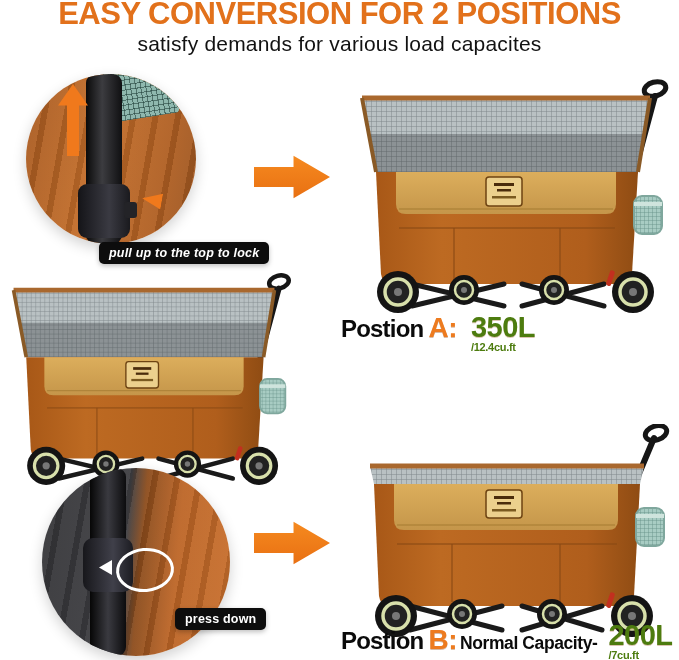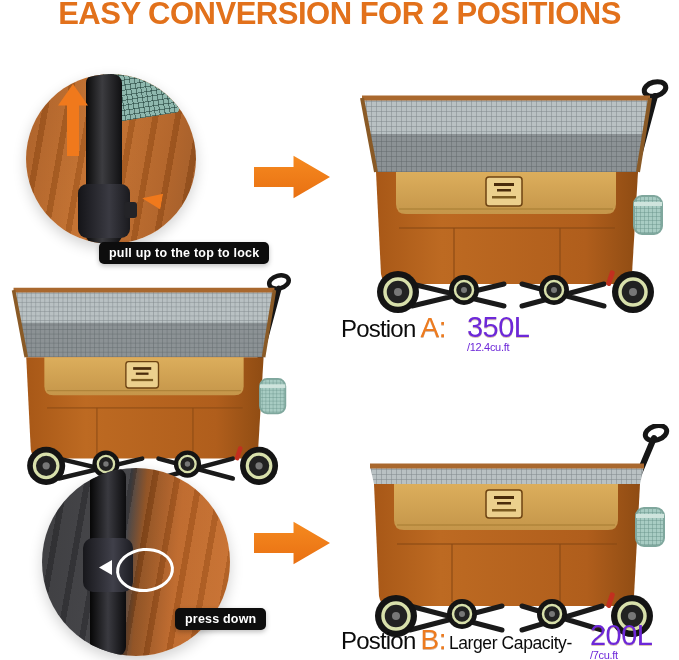--- a/index.html
+++ b/index.html
@@ -45,47 +45,47 @@
            background:linear-gradient(90deg,#17171b,#40404a 60%,#1c1c22);}
   .halo{position:absolute;left:74px;top:80px;width:52px;height:38px;border:3px solid #ffffff;
         border-radius:50%;transform:rotate(-5deg);}
   .halo-mark{position:absolute;left:57px;top:92px;width:13px;height:15px;background:#ffffff;
              clip-path:polygon(100% 0,100% 100%,0 50%);}
 
   
   .pill{position:absolute;background:#0d0d0d;color:#fff;font-size:12.5px;font-weight:bold;
         padding:4px 10px;border-radius:5px;letter-spacing:0.2px;white-space:nowrap;
         box-shadow:0 2px 5px rgba(0,0,0,0.25);}
-  .pill-top{left:99px;top:242px;}
+  .pill-top{left:99px;top:242px;font-style:italic;}
   .pill-bottom{left:175px;top:608px;}
 
   
   .block-arrow{position:absolute;width:76px;height:46px;
       background:linear-gradient(180deg,#F68B20,#E86F12);
       clip-path:polygon(0 28%,52% 28%,52% 4%,100% 50%,52% 96%,52% 72%,0 72%);}
   .arrow-top{left:254px;top:154px;}
   .arrow-bottom{left:254px;top:520px;}
 
   
   .wagon{position:absolute;}
   .wagon svg{display:block;width:100%;height:100%;}
   .wagon-a{left:336px;top:76px;width:340px;height:238px;}
   .wagon-left{left:-10px;top:258px;width:308px;height:240px;}
   .wagon-b{left:336px;top:424px;width:340px;height:218px;}
 
   
   .pos-row{position:absolute;display:flex;align-items:baseline;white-space:nowrap;
-           font-weight:normal;color:#0b0b0b;}
+           font-weight:bold;color:#0b0b0b;}
   .row-a{left:341px;top:312px;}
   .row-b{left:341px;top:624px;}
   .pos-word{font-size:24px;letter-spacing:-0.8px;}
   .pos-letter{font-size:28px;color:#ED7B1F;margin:0 3px 0 5px;letter-spacing:-0.5px;
               text-shadow:0 1px 0 rgba(140,60,0,0.35);}
   .pos-cap{font-size:17.5px;letter-spacing:-0.4px;}
-  .pos-vol{display:inline-flex;flex-direction:column;color:#6d28d9;margin-left:18px;}
+  .pos-vol{display:inline-flex;flex-direction:column;color:#4d7c0f;margin-left:11px;}
   .row-b .pos-vol{transform:translateY(-4px);}
   .vol-main{font-size:29px;line-height:25px;letter-spacing:-0.5px;text-shadow:0 1px 0 rgba(140,60,0,0.3);}
   .vol-sub{font-size:11px;line-height:14px;letter-spacing:-0.3px;}
 </style>
 </head>
 <body>
 
 <svg width="0" height="0" style="position:absolute" aria-hidden="true">
   <defs>
     <pattern id="meshG" width="5" height="5" patternUnits="userSpaceOnUse">
@@ -105,20 +105,21 @@
     <linearGradient id="flapG" x1="0" y1="0" x2="0" y2="1">
       <stop offset="0" stop-color="#dcae5c"></stop>
       <stop offset="1" stop-color="#c5964a"></stop>
     </linearGradient>
   </defs>
 </svg>
 
 <div class="page">
 
   <div class="title">EASY CONVERSION FOR 2 POSITIONS</div>
+  <div class="subtitle">satisfy demands for various load capacites</div>
 
   <div class="wagon wagon-left">
     <svg viewBox="0 0 340 238">
       <g>
         <path d="M298 98 L319 20" stroke="#161616" stroke-width="6" stroke-linecap="round" fill="none"></path>
         <ellipse cx="319" cy="13" rx="11" ry="7" fill="none" stroke="#161616" stroke-width="5" transform="rotate(-15 319 13)"></ellipse>
       </g>
       <g>
         <polygon points="26,22 314,22 302,96 40,96" fill="url(#meshG)"></polygon>
         <polygon points="33,58 308,58 302,96 40,96" fill="rgba(35,40,44,0.3)"></polygon>
@@ -297,20 +298,20 @@
         <circle cx="296" cy="192" r="21" fill="#141414"></circle>
           <circle cx="296" cy="192" r="13" fill="#222" stroke="#d8e0ab" stroke-width="3.5"></circle>
           <circle cx="296" cy="192" r="4" fill="#777"></circle>
       </g>
     </svg>
   </div>
 
   <div class="pos-row row-b">
     <span class="pos-word">Postion</span>
     <span class="pos-letter">B:</span>
-    <span class="pos-cap">Larger Capacity-</span>
+    <span class="pos-cap">Normal Capacity-</span>
     <span class="pos-vol">
       <span class="vol-main">200L</span>
       <span class="vol-sub">/7cu.ft</span>
     </span>
   </div>
 
 </div>
 
 </body></html>

